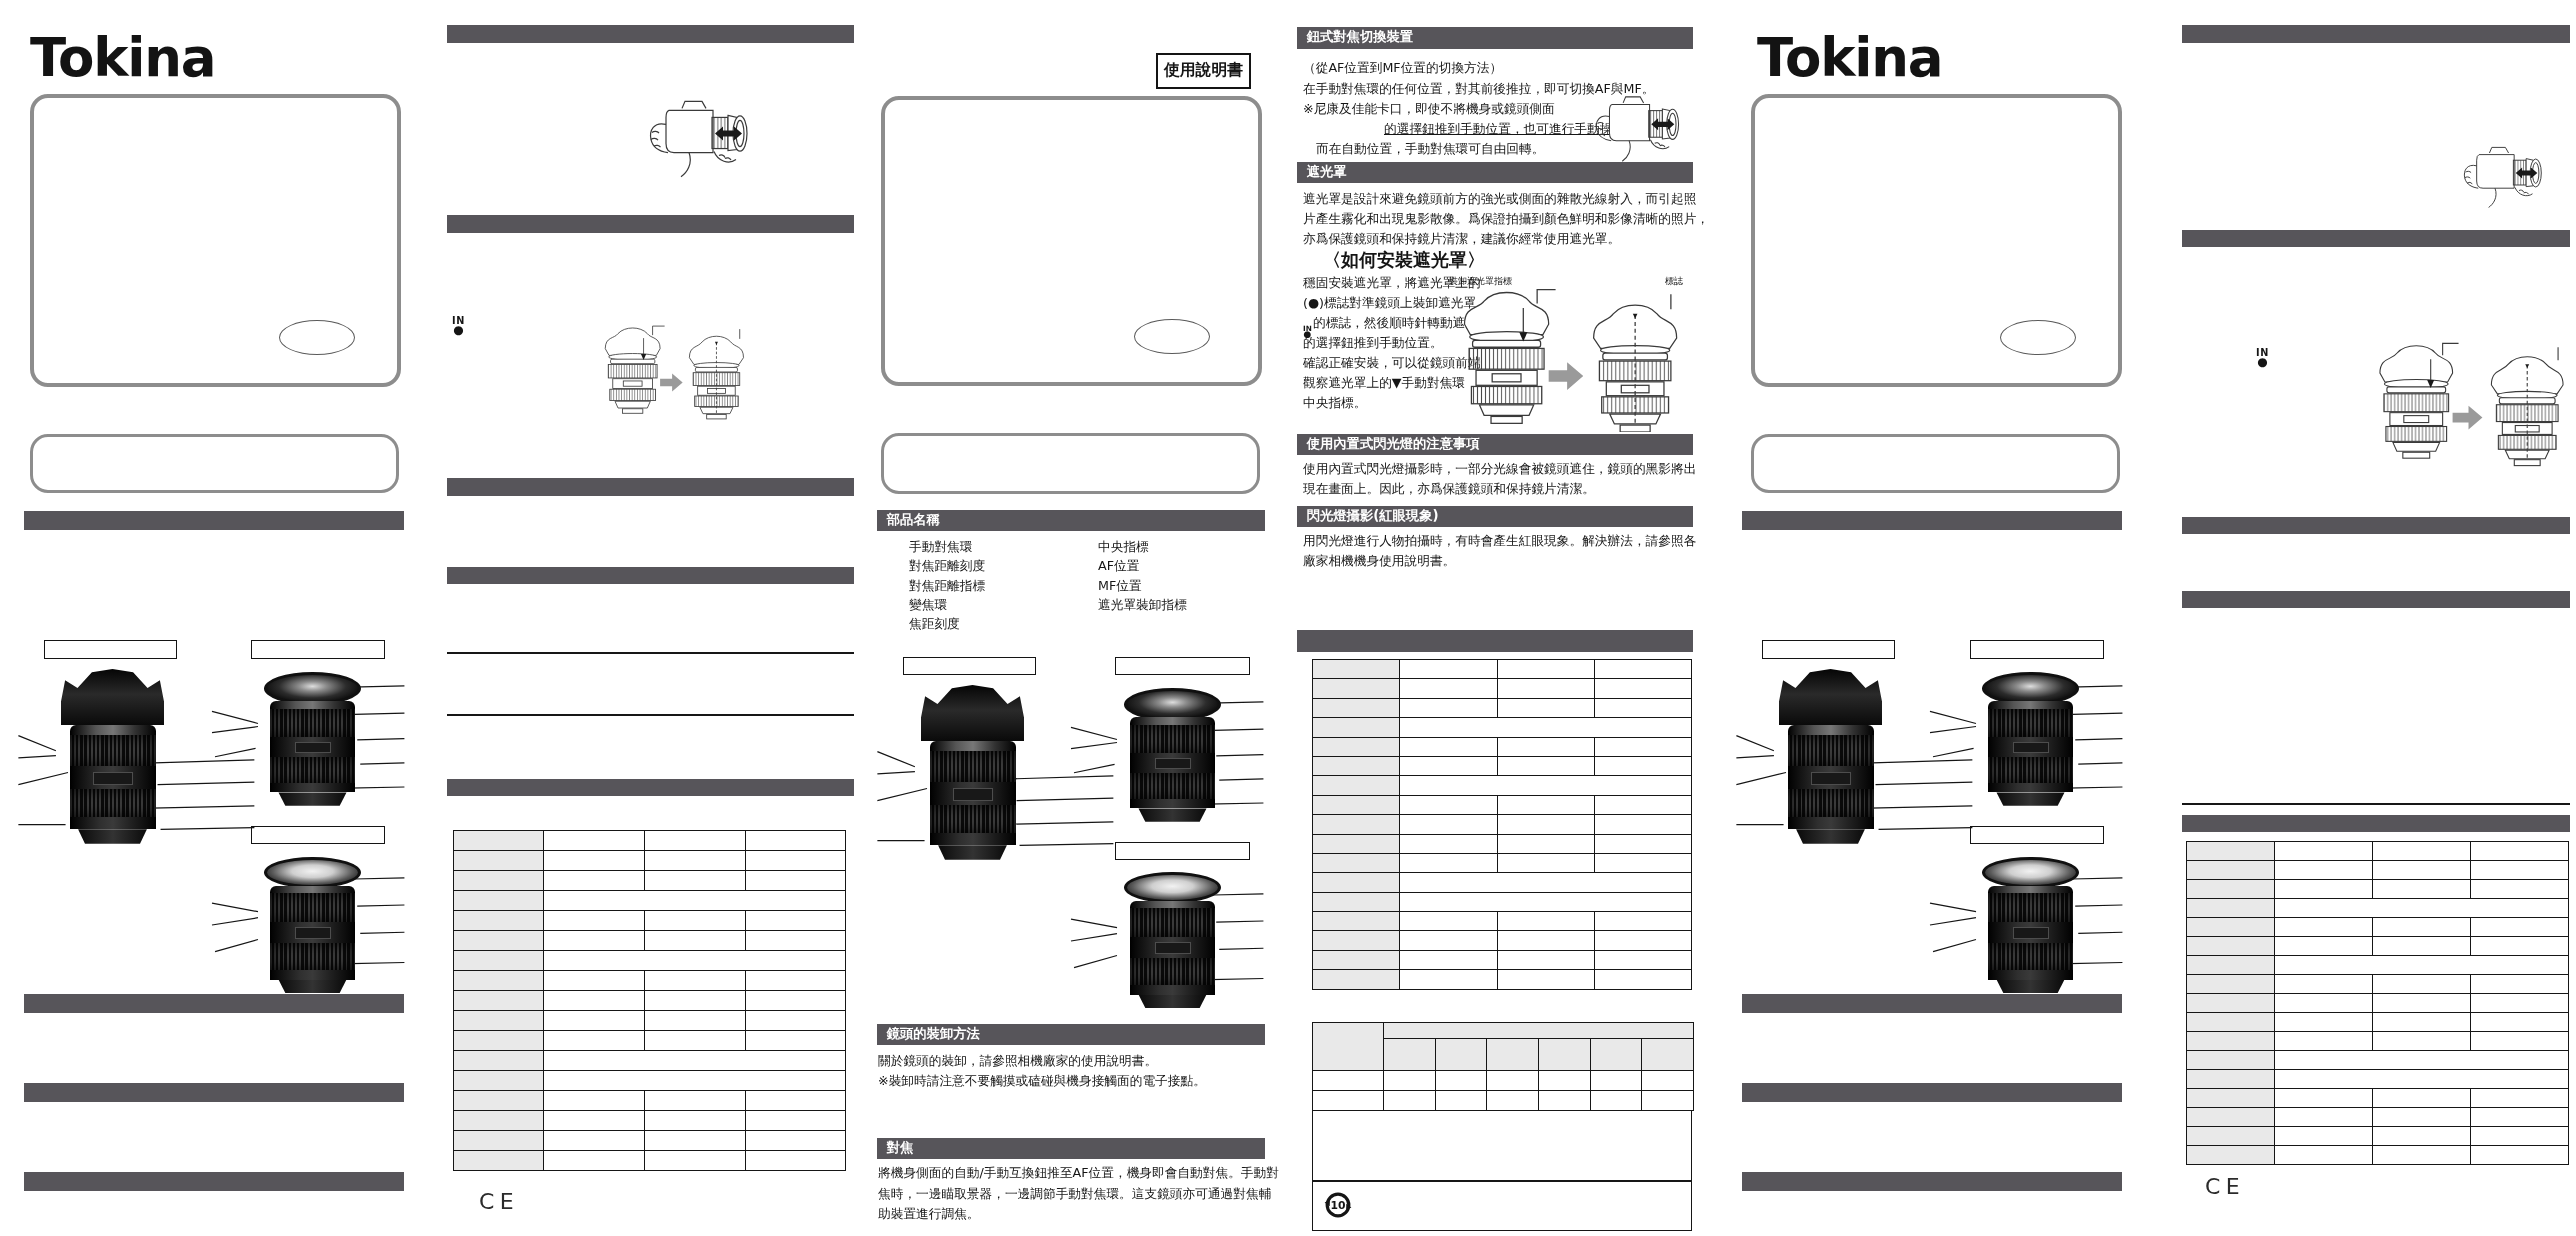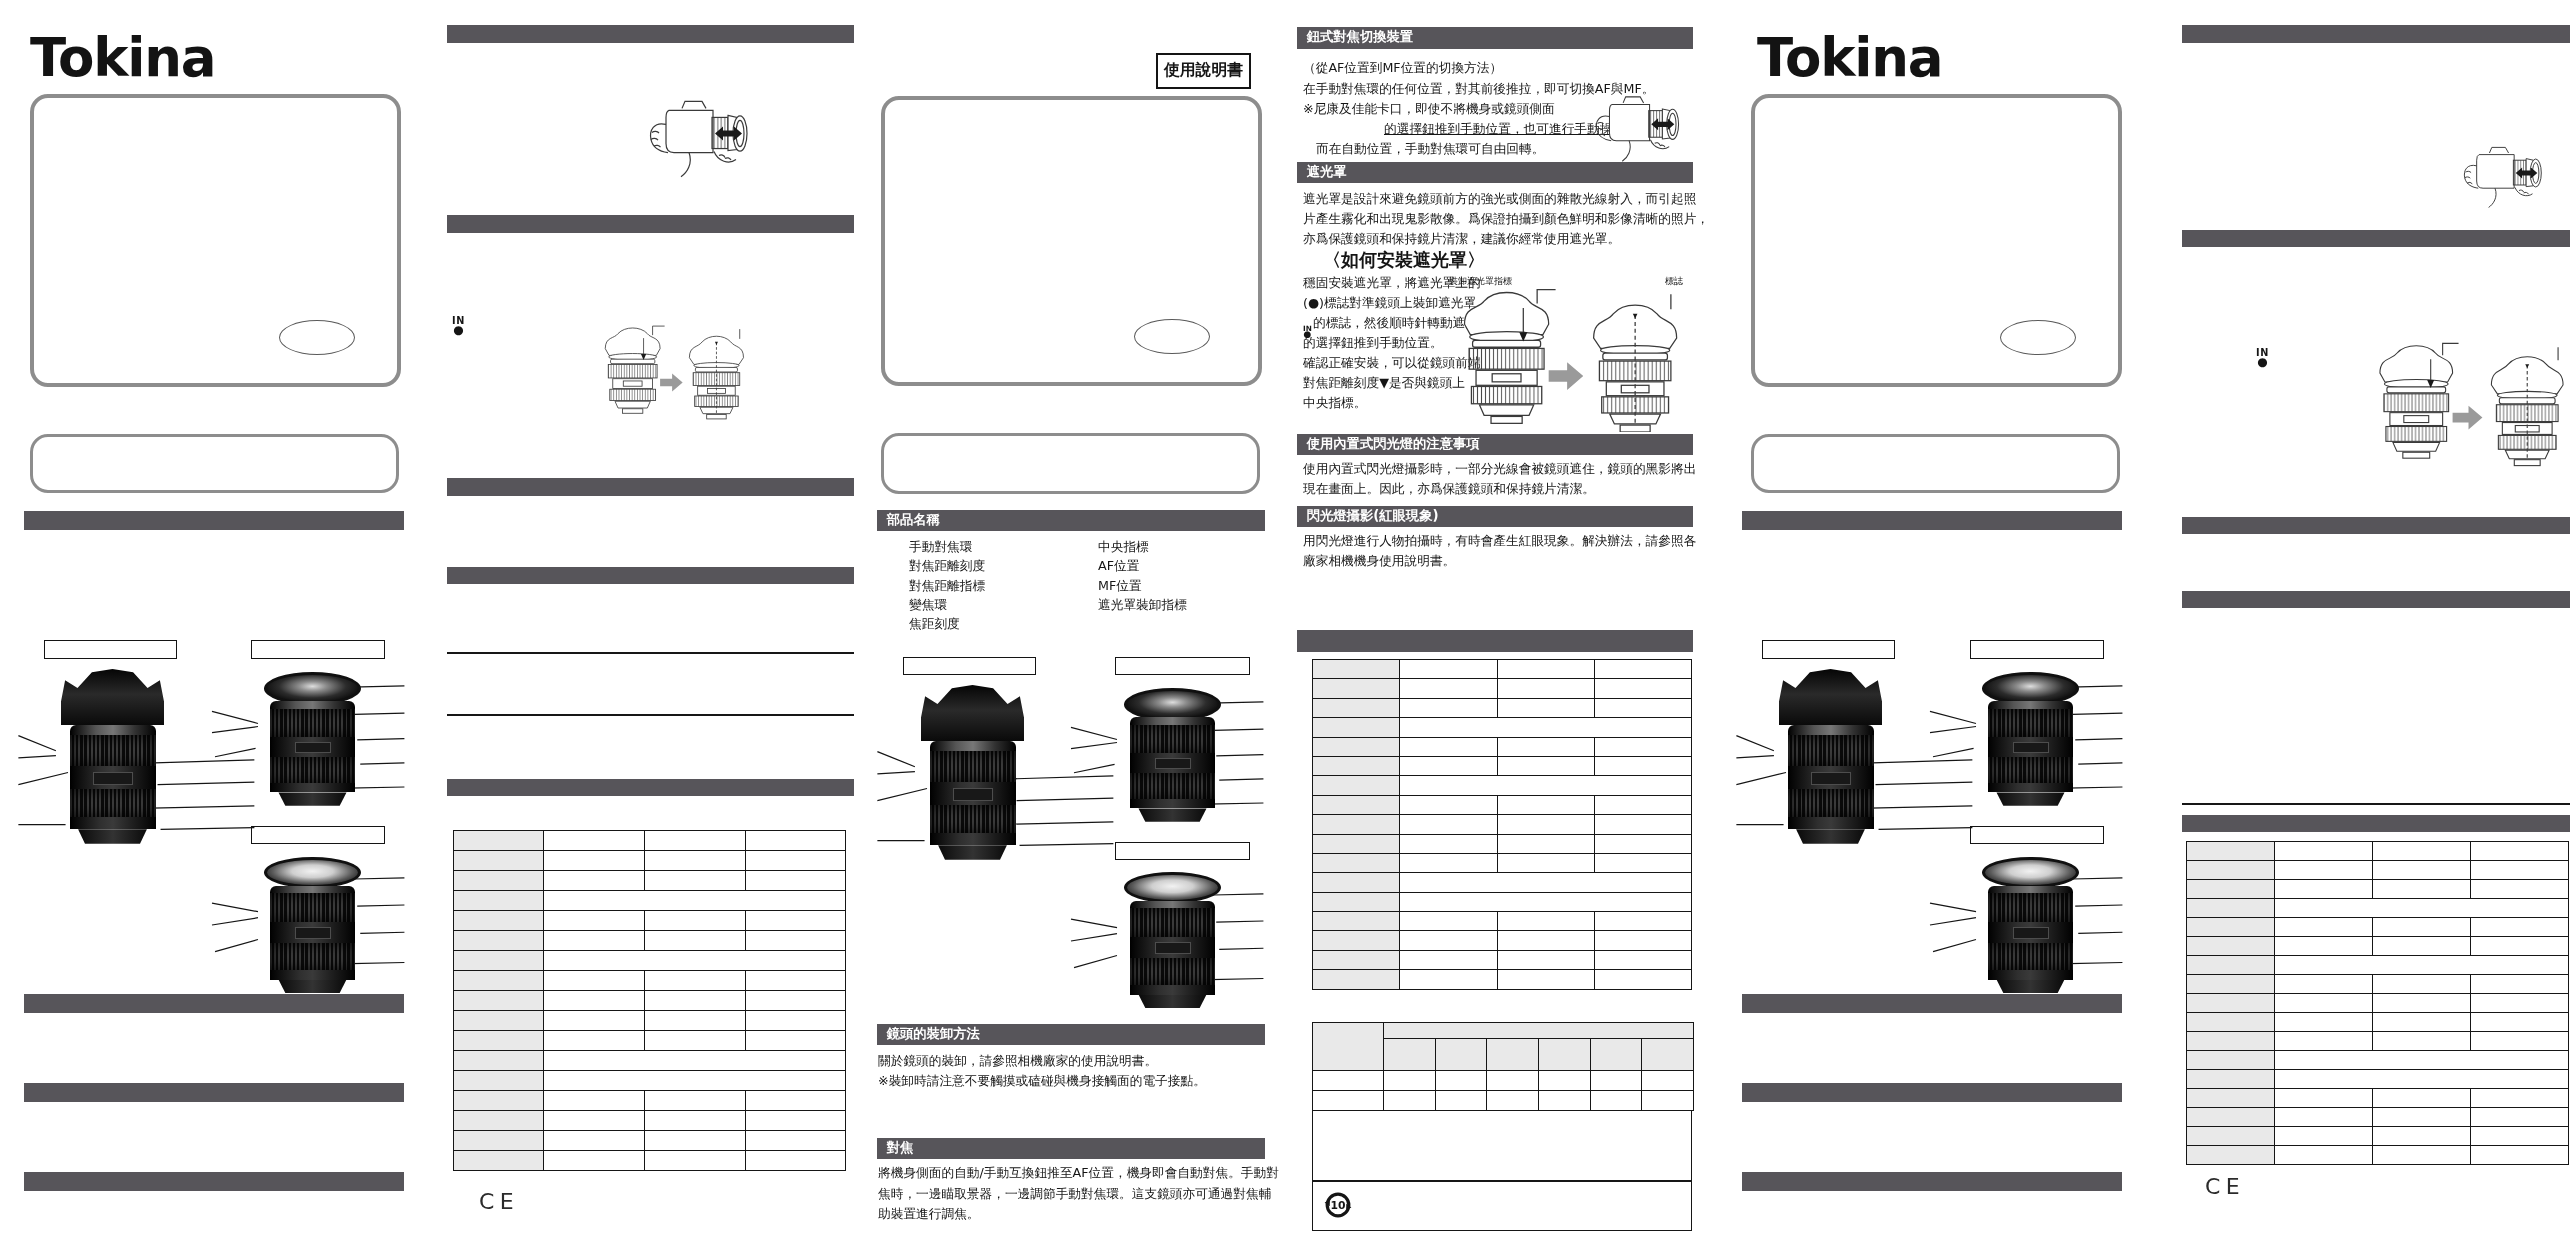--- a/index.html
+++ b/index.html
@@ -435,21 +435,21 @@
   <div class="t" style="left:1303px;top:273px;">穩固安裝遮光罩，將遮光罩上的</div>
   <div class="t" style="left:1303px;top:293px;">(●)標誌對準鏡頭上裝卸遮光罩</div>
   <div class="t" style="left:1303px;top:313px;">
     <span class="in-inline">
         <b>IN</b>
         <i>●</i>
       </span><span>的標誌，然後順時針轉動遮光</span>
   </div>
   <div class="t" style="left:1303px;top:333px;">的選擇鈕推到手動位置。</div>
   <div class="t" style="left:1303px;top:353px;">確認正確安裝，可以從鏡頭前端</div>
-  <div class="t" style="left:1303px;top:373px;">對焦距離刻度▼是否與鏡頭上</div>
+  <div class="t" style="left:1303px;top:373px;">觀察遮光罩上的▼手動對焦環</div>
   <div class="t" style="left:1303px;top:393px;">中央指標。</div>
   <div class="t small" style="left:1449px;top:276px;">裝卸遮光罩指標</div>
   <div class="t small" style="left:1665px;top:276px;">標誌</div>
   <svg class="abs" style="left:1445px;top:285px;width:250px;height:147px;" viewBox="0 0 412 243" width="250" height="147">
       <use href="#sym-hood-diagram"></use>
     </svg>
 
   <div class="bar" style="left:1297px;top:434px;width:396px;height:20.6px;">
       <span>使用內置式閃光燈的注意事項</span>
     </div>

